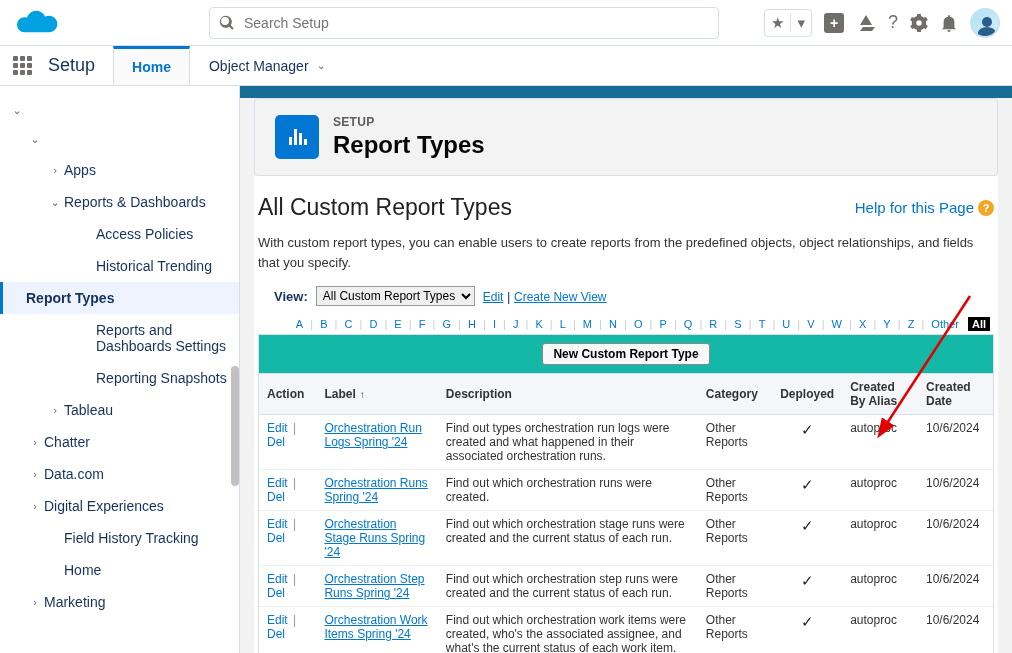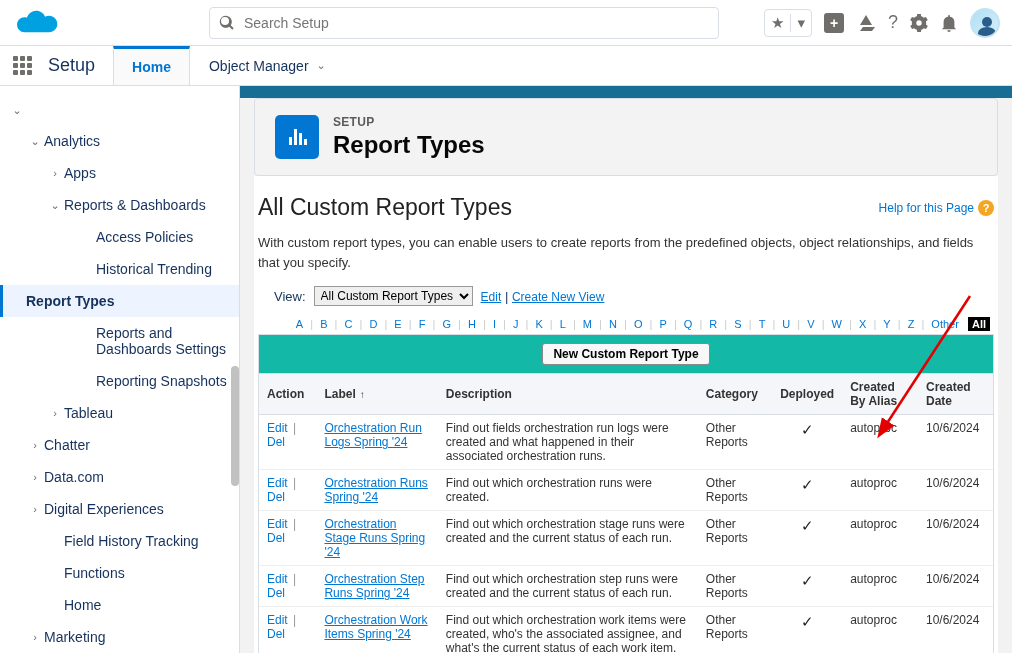--- a/index.html
+++ b/index.html
@@ -41,25 +41,25 @@
 .content { flex: 1; background: #f3f2f2; overflow: hidden; position: relative; }
 .blue-band { height: 12px; background: #176d93; }
 .header-card { margin: 0 14px; background: #f3f3f3; border: 1px solid #d8dde6; border-radius: 4px; padding: 16px 20px; display: flex; align-items: center; gap: 14px; }
 .header-icon { width: 44px; height: 44px; background: #0176d3; border-radius: 5px; display: flex; align-items: center; justify-content: center; }
 .header-icon svg { fill: #fff; }
 .header-text .eyebrow { font-size: 12px; color: #5c5c5c; font-weight: 600; letter-spacing: 0.3px; }
 .header-text h1 { font-size: 24px; font-weight: 700; color: #080707; margin-top: 2px; }
 .page-body { background: #fff; margin: 0 14px; padding: 18px 0; }
 .page-title-row { display: flex; align-items: center; padding: 0 4px 12px 4px; }
 .page-title { font-size: 23px; font-weight: 400; color: #222; flex: 1; }
-.help-link { font-size: 12px; color: #0176d3; text-decoration: none; }
+.help-link { font-size: 15px; color: #0176d3; text-decoration: none; }
 .help-icon { display: inline-block; width: 16px; height: 16px; background: #f4a522; border-radius: 50%; color: #fff; font-weight: bold; text-align: center; line-height: 16px; font-size: 11px; margin-left: 4px; vertical-align: middle; }
 .description { font-size: 13px; color: #333; padding: 0 4px 14px 4px; line-height: 1.5; }
 .view-row { padding: 0 4px 8px 20px; display: flex; align-items: center; gap: 8px; font-size: 13px; }
-.view-row label { font-weight: normal; text-align: right; }
+.view-row label { font-weight: bold; text-align: right; }
 .view-select { border: 1px solid #999; font-size: 12px; padding: 1px 2px; }
 .view-links a { color: #0176d3; text-decoration: underline; font-size: 12px; }
 .alpha-row { text-align: right; padding: 4px 8px; font-size: 11px; }
 .alpha-row span { color: #0176d3; padding: 0 2px; cursor: pointer; }
 .alpha-row span.sep { color: #ccc; cursor: default; }
 .alpha-row span.other { color: #0176d3; }
 .alpha-row span.all { background: #000000; color: #fff; padding: 1px 4px; font-weight: bold; }
 .data-table-wrap { border: 1px solid #d8dde6; margin: 0 4px; }
 .new-btn-row { padding: 8px; text-align: center; background: #14b8a6; border-bottom: 1px solid #d8dde6; }
 .new-btn { background: #f8f8f8; border: 1px solid #888; border-radius: 3px; padding: 3px 10px; font-size: 12px; font-weight: bold; cursor: pointer; }
@@ -140,21 +140,20 @@
 
 <div class="main-area">
 
   <div class="sidebar">
     <div id="tree-container">
         <div class="tree-item indent-0">
           <span class="tree-chev">⌄</span>
         </div>
         <div class="tree-item indent-1">
           <span class="tree-chev">⌄</span>
-          <span class="tree-label">Analytics</span>
         </div>
         <div class="tree-item indent-2">
           <span class="tree-chev">›</span>
           <span class="tree-label">Apps</span>
         </div>
         <div class="tree-item indent-2">
           <span class="tree-chev">⌄</span>
           <span class="tree-label">Reports &amp; Dashboards</span>
         </div>
         <div class="tree-item indent-4">
@@ -189,24 +188,20 @@
           <span class="tree-chev">›</span>
           <span class="tree-label">Data.com</span>
         </div>
         <div class="tree-item indent-1">
           <span class="tree-chev">›</span>
           <span class="tree-label">Digital Experiences</span>
         </div>
         <div class="tree-item indent-2">
           <span class="tree-chev"></span>
           <span class="tree-label">Field History Tracking</span>
-        </div>
-        <div class="tree-item indent-2">
-          <span class="tree-chev"></span>
-          <span class="tree-label">Functions</span>
         </div>
         <div class="tree-item indent-2">
           <span class="tree-chev"></span>
           <span class="tree-label">Home</span>
         </div>
         <div class="tree-item indent-1">
           <span class="tree-chev">›</span>
           <span class="tree-label">Marketing</span>
         </div>
       </div>
@@ -261,21 +256,21 @@
               <th>Category</th>
               <th>Deployed</th>
               <th>Created By Alias</th>
               <th>Created Date</th>
             </tr>
           </thead>
           <tbody id="table-body">
               <tr>
                 <td><a href="#" class="action-link">Edit</a><span class="action-sep"> | </span><a href="#" class="action-link">Del</a></td>
                 <td><a href="#" class="label-link">Orchestration Run Logs Spring '24</a></td>
-                <td>Find out fields orchestration run logs were created and what happened in their associated orchestration runs.</td>
+                <td>Find out types orchestration run logs were created and what happened in their associated orchestration runs.</td>
                 <td>Other Reports</td>
                 <td style="text-align: center;">
                   <span class="checkmark">✓</span>
                 </td>
                 <td>autoproc</td>
                 <td>10/6/2024</td>
               </tr>
               <tr>
                 <td><a href="#" class="action-link">Edit</a><span class="action-sep"> | </span><a href="#" class="action-link">Del</a></td>
                 <td><a href="#" class="label-link">Orchestration Runs Spring '24</a></td>

